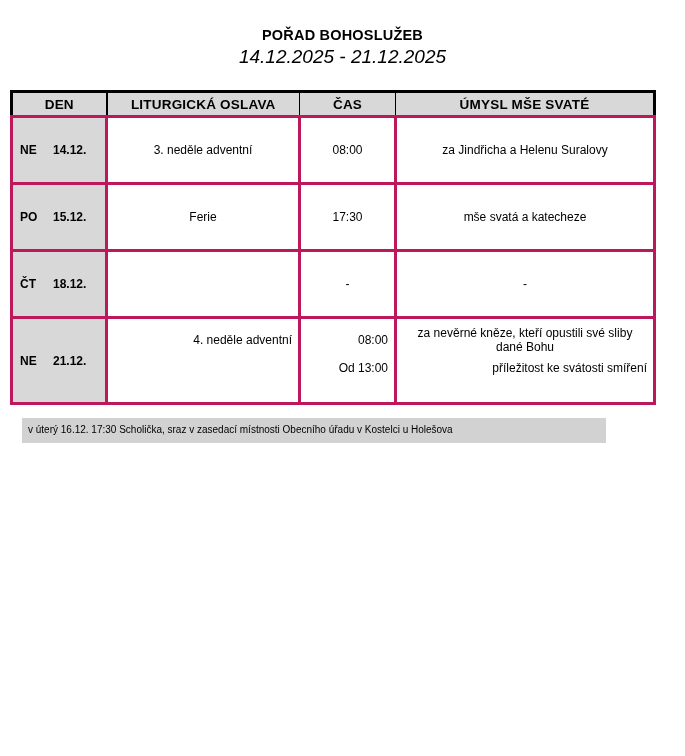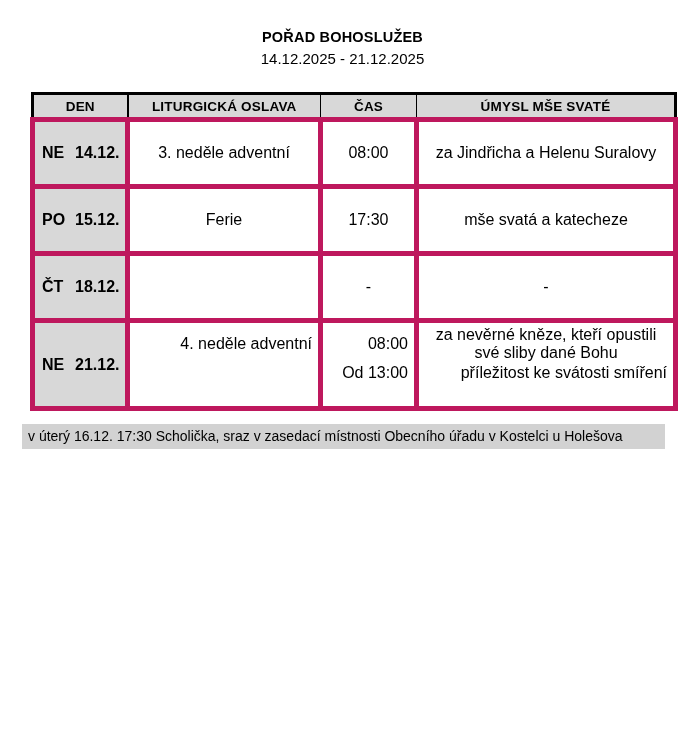--- a/index.html
+++ b/index.html
@@ -14,38 +14,38 @@
   .sheet {
     width: 685px;
     height: 756px;
     position: relative;
     background: #fff;
     overflow: hidden;
   }
   
   .title-block {
     text-align: center;
-    padding-top: 8px;
-    margin-top: 19px;
+    padding-top: 25px;
   }
   .title-line1, .title-line2 {
     font-weight: bold;
     font-size: 14.5px;
     line-height: 21px;
     letter-spacing: 0.2px;
   }
   .date-range {
-    font-size: 15px;
+    font-size: 19px;
     line-height: 21px;
+    font-style: italic;
   }
   
   table.schedule {
     border-collapse: collapse;
     table-layout: fixed;
-    margin: 23px 0 0 30px;
+    margin: 23px 0 0 10px;
     width: 643px;
     border: 3px solid #000;
   }
   col.c-den   { width: 95px; }
   col.c-lit   { width: 193px; }
   col.c-cas   { width: 96px; }
   col.c-umysl { width: 259px; }
 
   th {
     background: #d8d8d8;
@@ -54,22 +54,22 @@
     font-size: 13.5px;
     font-weight: bold;
     height: 22px;
     text-align: center;
     padding: 0;
     letter-spacing: 0.2px;
   }
   th.first, td.day-cell { border-right: 2px solid #000; }
 
   td {
-    border: 5px solid #be185d;
-    font-size: 16px;
+    border: 3px solid #be185d;
+    font-size: 12px;
     text-align: center;
     vertical-align: middle;
     padding: 0 6px;
     background: #fff;
   }
   tr.body-row { height: 67px; }
   tr.split-row { height: 85px; }
 
   td.day-cell {
     background: #d8d8d8;
@@ -95,23 +95,23 @@
   }
   .stack-bottom {
     min-height: 21px;
     line-height: 17px;
     padding-bottom: 21px;
   }
   
   .footer-note {
     box-sizing: border-box;
     margin: 13px 0 8px 22px;
-    width: 643px;
+    width: 584px;
     background: #d2d2d2;
-    font-size: 14px;
+    font-size: 10px;
     line-height: 20px;
     padding: 2px 8px 3px 6px;
   }
 </style>
 </head>
 <body>
 
 <div class="sheet">
 
   <div class="title-block">

